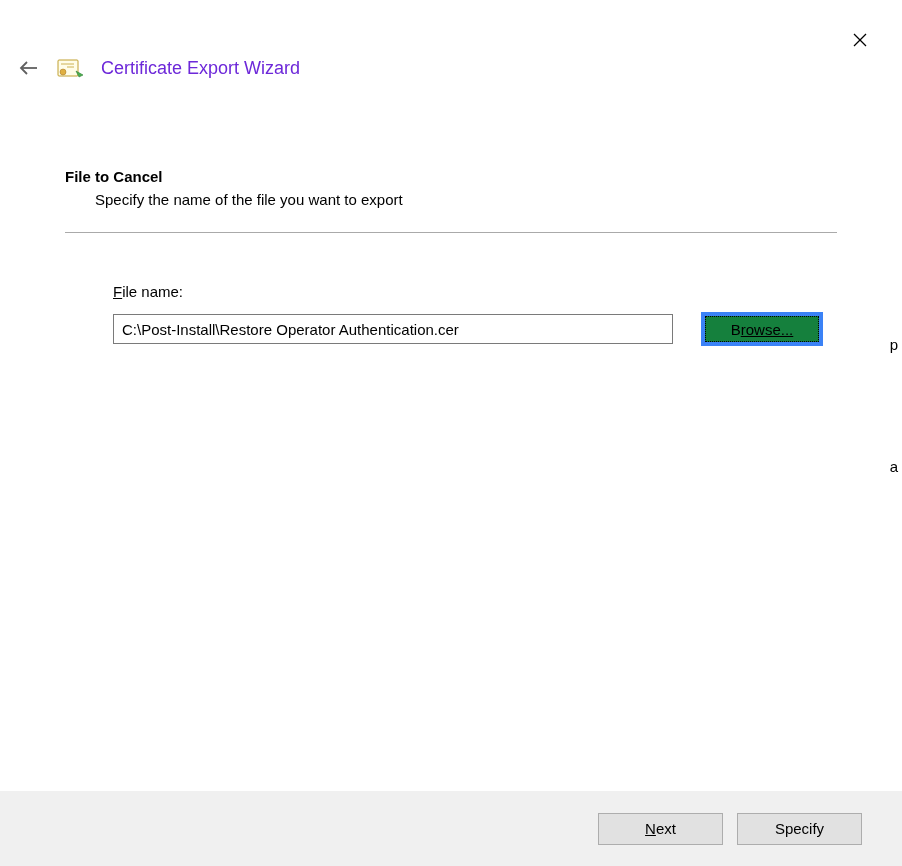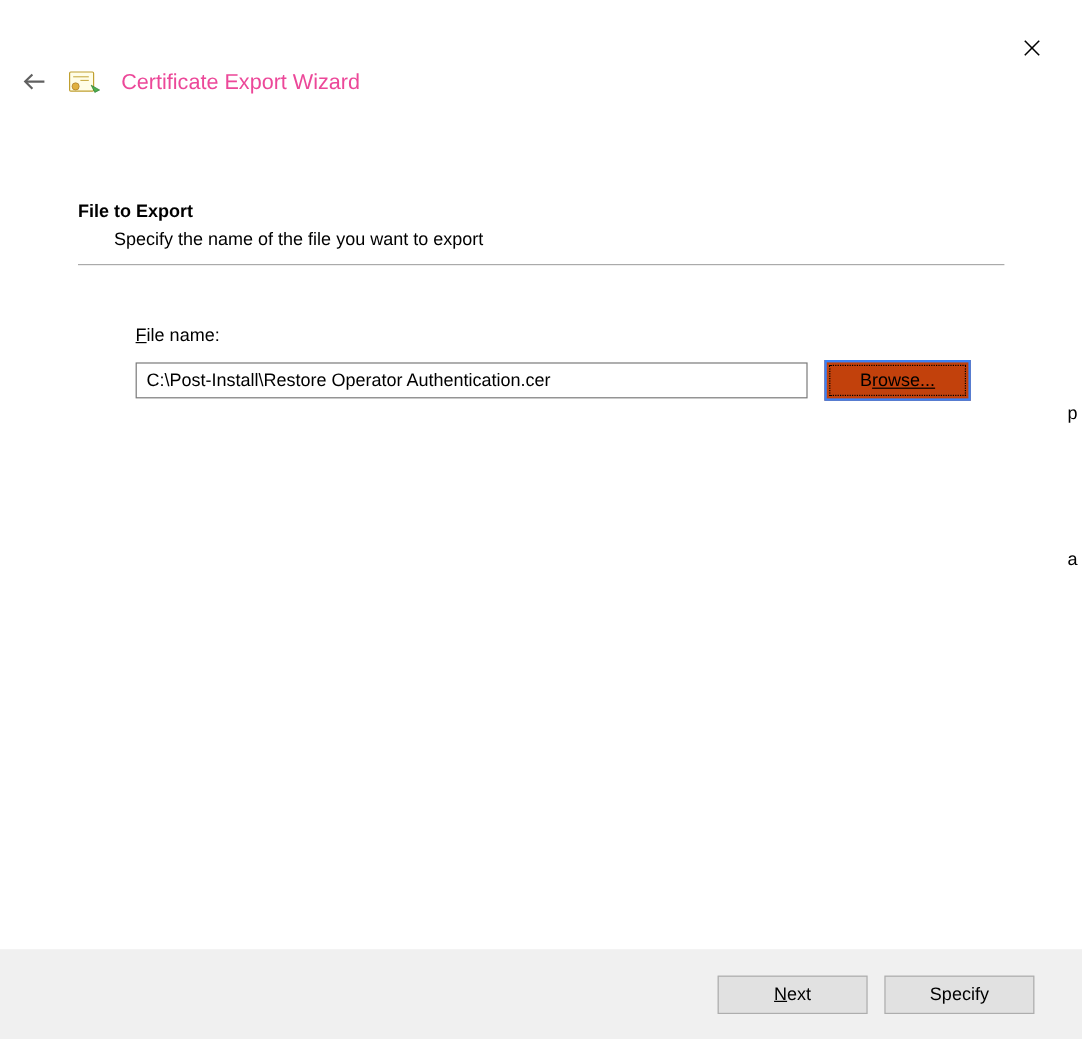--- a/index.html
+++ b/index.html
@@ -42,69 +42,69 @@
       cursor: pointer;
     }
     .cert-icon {
       width: 28px;
       height: 22px;
       position: relative;
     }
     .title {
       font-size: 18px;
       font-weight: 400;
-      color: #ec4899;
+      color: #6d28d9;
     }
     .content {
       position: absolute;
       top: 168px;
       left: 65px;
       right: 65px;
     }
     .section-title {
       font-weight: 700;
       font-size: 15px;
       margin-bottom: 6px;
     }
     .section-desc {
       font-size: 15px;
       margin-left: 30px;
-      margin-bottom: 12px;
+      margin-bottom: 24px;
     }
     .divider {
       border: none;
       border-top: 1px solid #aaaaaa;
       margin-bottom: 50px;
     }
     .field-label {
       font-size: 15px;
       margin-left: 48px;
       margin-bottom: 12px;
     }
     .underline { text-decoration: underline; }
     .field-row {
       display: flex;
       align-items: center;
       margin-left: 48px;
-      gap: 14px;
+      gap: 28px;
     }
     .file-input {
       width: 560px;
       height: 30px;
       border: 1px solid #7a7a7a;
       padding: 4px 8px;
       font-family: inherit;
       font-size: 15px;
       background: #ffffff;
     }
     .browse-btn {
       width: 122px;
       height: 34px;
-      background: #c2410c;
-      border: 2px solid #3b82f6;
+      background: #15803d;
+      border: 4px solid #3b82f6;
       outline: 1px dotted #000000;
       outline-offset: -5px;
       font-family: inherit;
       font-size: 15px;
       cursor: pointer;
     }
     .footer {
       position: absolute;
       bottom: 0;
       left: 0;
@@ -158,21 +158,21 @@
       <circle cx="6" cy="15" r="3" fill="#e0b040" stroke="#a07020" stroke-width="0.5"></circle>
       <line x1="4" y1="7" x2="17" y2="7" stroke="#c0a030" stroke-width="0.8"></line>
       <line x1="10" y1="10" x2="17" y2="10" stroke="#c0a030" stroke-width="0.8"></line>
       <path d="M19 14 L26 18 L22 20 Z" fill="#4caf50" stroke="#2e7d32" stroke-width="0.6"></path>
     </svg>
   </div>
   <div class="title">Certificate Export Wizard</div>
 </div>
 
 <div class="content">
-  <div class="section-title">File to Export</div>
+  <div class="section-title">File to Cancel</div>
   <div class="section-desc">Specify the name of the file you want to export</div>
   <hr class="divider">
   <div class="field-label">
     <span class="underline">F</span><span>ile name:</span>
   </div>
   <div class="field-row">
     <input type="text" class="file-input" value="C:\Post-Install\Restore Operator Authentication.cer" style="">
     <button class="browse-btn">
       <span>B</span><span class="underline">rowse...</span>
     </button>

